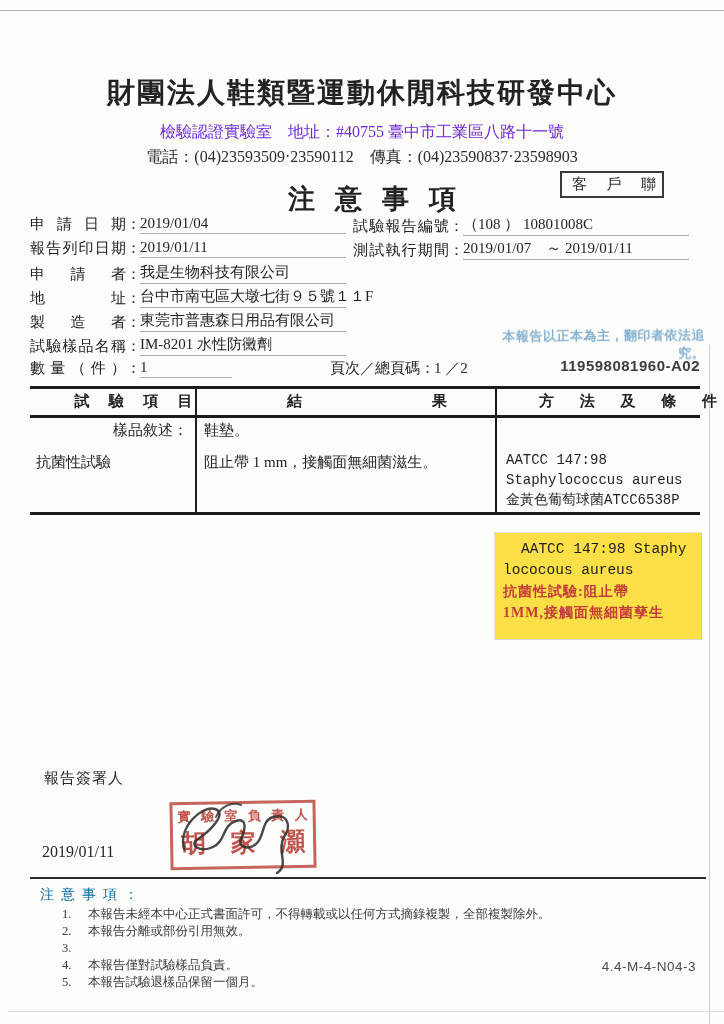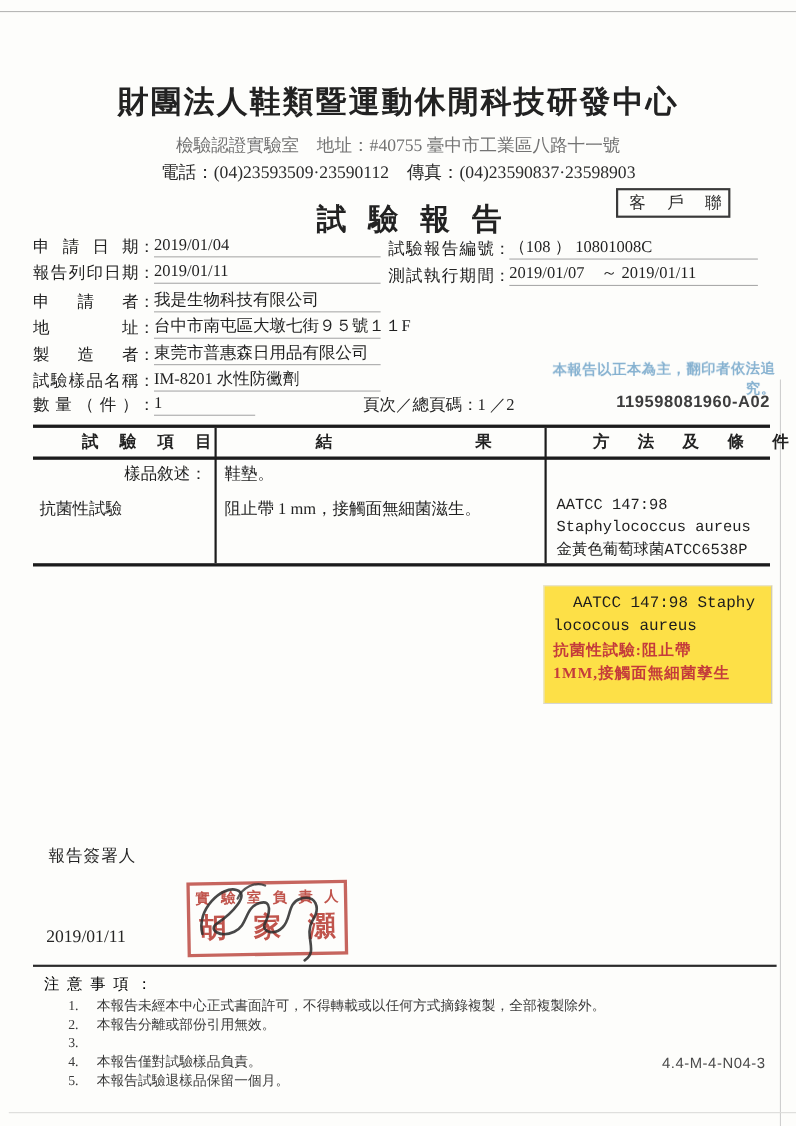--- a/index.html
+++ b/index.html
@@ -14,21 +14,21 @@
   .sans{font-family:"Liberation Sans","DejaVu Sans",sans-serif;}
   .mono{font-family:"Liberation Mono","DejaVu Sans Mono",monospace;}
 
   
   .scanline-top{left:0;top:10px;width:724px;height:1px;background:#9f9f9f;opacity:.75;}
   .scanline-right{left:709px;top:345px;width:1px;height:679px;background:#cfcfcf;}
   .scanline-bottom{left:8px;top:1011px;width:716px;height:1px;background:#dcdcda;}
 
   
   .org-name{left:0;top:74px;width:724px;text-align:center;font-size:28px;font-weight:bold;letter-spacing:2px;color:#222;}
-  .lab-line{left:0;top:122px;width:724px;text-align:center;font-size:16px;color:#737373;}
+  .lab-line{left:0;top:122px;width:724px;text-align:center;font-size:16px;color:#6d28d9;}
   .lab-line span{margin:0 8px;}
   .phone-line{left:0;top:147px;width:724px;text-align:center;font-size:16px;color:#2b2b2b;}
   .phone-line span{margin:0 8px;}
 
   .copy-box{left:560px;top:171px;width:84px;padding:2px 6px 2px 10px;border:2px solid #3a3a3a;
     font-size:15px;text-align:justify;text-align-last:justify;color:#2b2b2b;}
   .report-title{left:288px;top:181px;font-size:27px;font-weight:bold;letter-spacing:20px;color:#222;}
 
   
   .field-row{height:22px;font-size:15px;}
@@ -70,21 +70,21 @@
   .signer-label{left:44px;top:769px;font-size:15px;letter-spacing:1px;}
   .stamp{left:170px;top:801px;width:140px;height:62px;border:3px solid rgba(192,84,76,.9);
     transform:rotate(-1deg);color:#c0544c;}
   .stamp-title{padding:3px 5px 0 5px;font-size:13px;font-weight:bold;text-align:justify;text-align-last:justify;}
   .stamp-name{padding:1px 8px 0 8px;font-size:25px;font-weight:bold;text-align:justify;text-align-last:justify;}
   .sig-svg{left:158px;top:789px;}
   .sign-date{left:42px;top:843px;font-size:16px;}
   .sig-rule{left:30px;top:877px;width:676px;height:2px;background:#2b2b2b;}
 
   
-  .notes-title{left:40px;top:886px;font-size:14px;letter-spacing:7px;color:#000000;}
+  .notes-title{left:40px;top:886px;font-size:14px;letter-spacing:7px;color:#0369a1;}
   .notes-list{left:62px;top:906px;width:600px;font-size:12.5px;color:#3a3a3a;}
   .note-row{display:flex;line-height:17px;}
   .note-num{width:26px;flex:none;}
   .doc-code{left:0px;top:959px;width:696px;text-align:right;font-size:13.5px;color:#4a4a4a;
     font-family:"Liberation Sans","DejaVu Sans",sans-serif;letter-spacing:.5px;}
 </style>
 </head>
 <body>
 
 <div class="page">
@@ -95,21 +95,21 @@
 
   <div class="abs org-name">財團法人鞋類暨運動休閒科技研發中心</div>
   <div class="abs lab-line">
     <span>檢驗認證實驗室</span><span class="pre">地址：#40755 臺中市工業區八路十一號</span>
   </div>
   <div class="abs phone-line">
     <span class="pre">電話：(04)23593509·23590112</span><span class="pre">傳真：(04)23590837·23598903</span>
   </div>
 
   <div class="abs copy-box">客戶聯</div>
-  <div class="abs report-title">試驗報告</div>
+  <div class="abs report-title">注意事項</div>
 
   <div class="abs field-row" style="left:30px;top:215px;">
     <span class="flabel">申請日期</span><span class="colon">：</span><span class="fvalue wL pre">2019/01/04</span>
   </div>
   <div class="abs field-row" style="left:30px;top:239px;">
     <span class="flabel">報告列印日期</span><span class="colon">：</span><span class="fvalue wL pre">2019/01/11</span>
   </div>
   <div class="abs field-row" style="left:30px;top:263px;">
     <span class="flabel">申請者</span><span class="colon">：</span><span class="fvalue wL pre">我是生物科技有限公司</span>
   </div>

